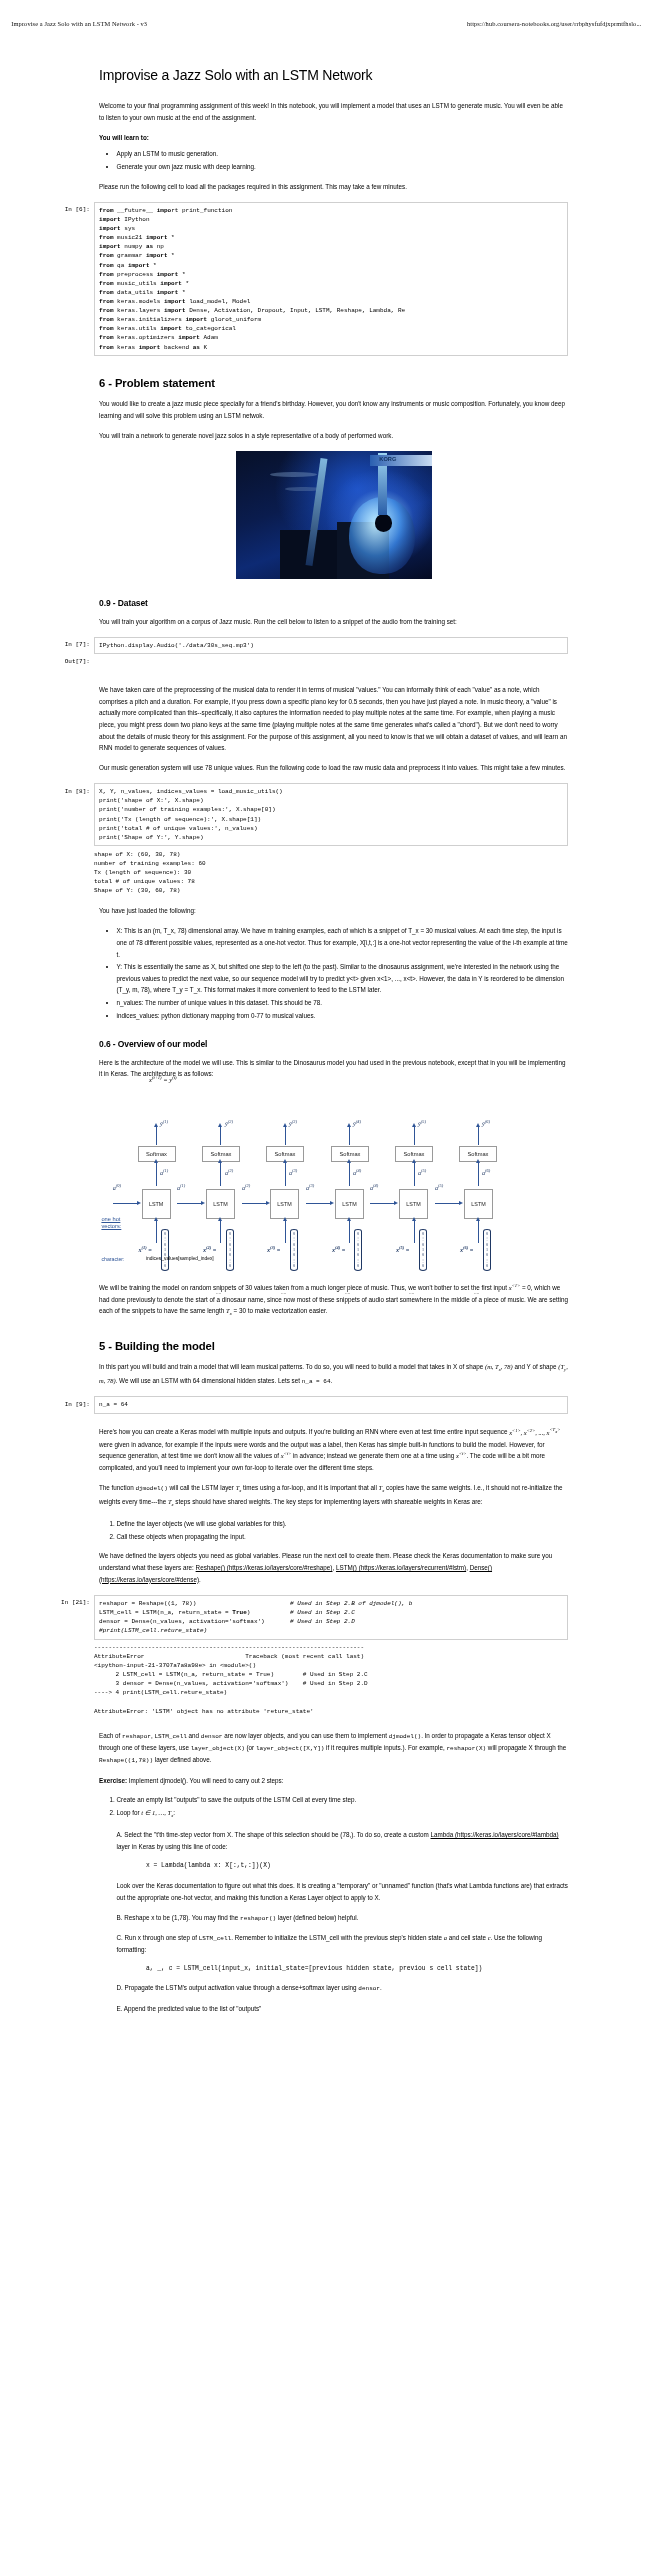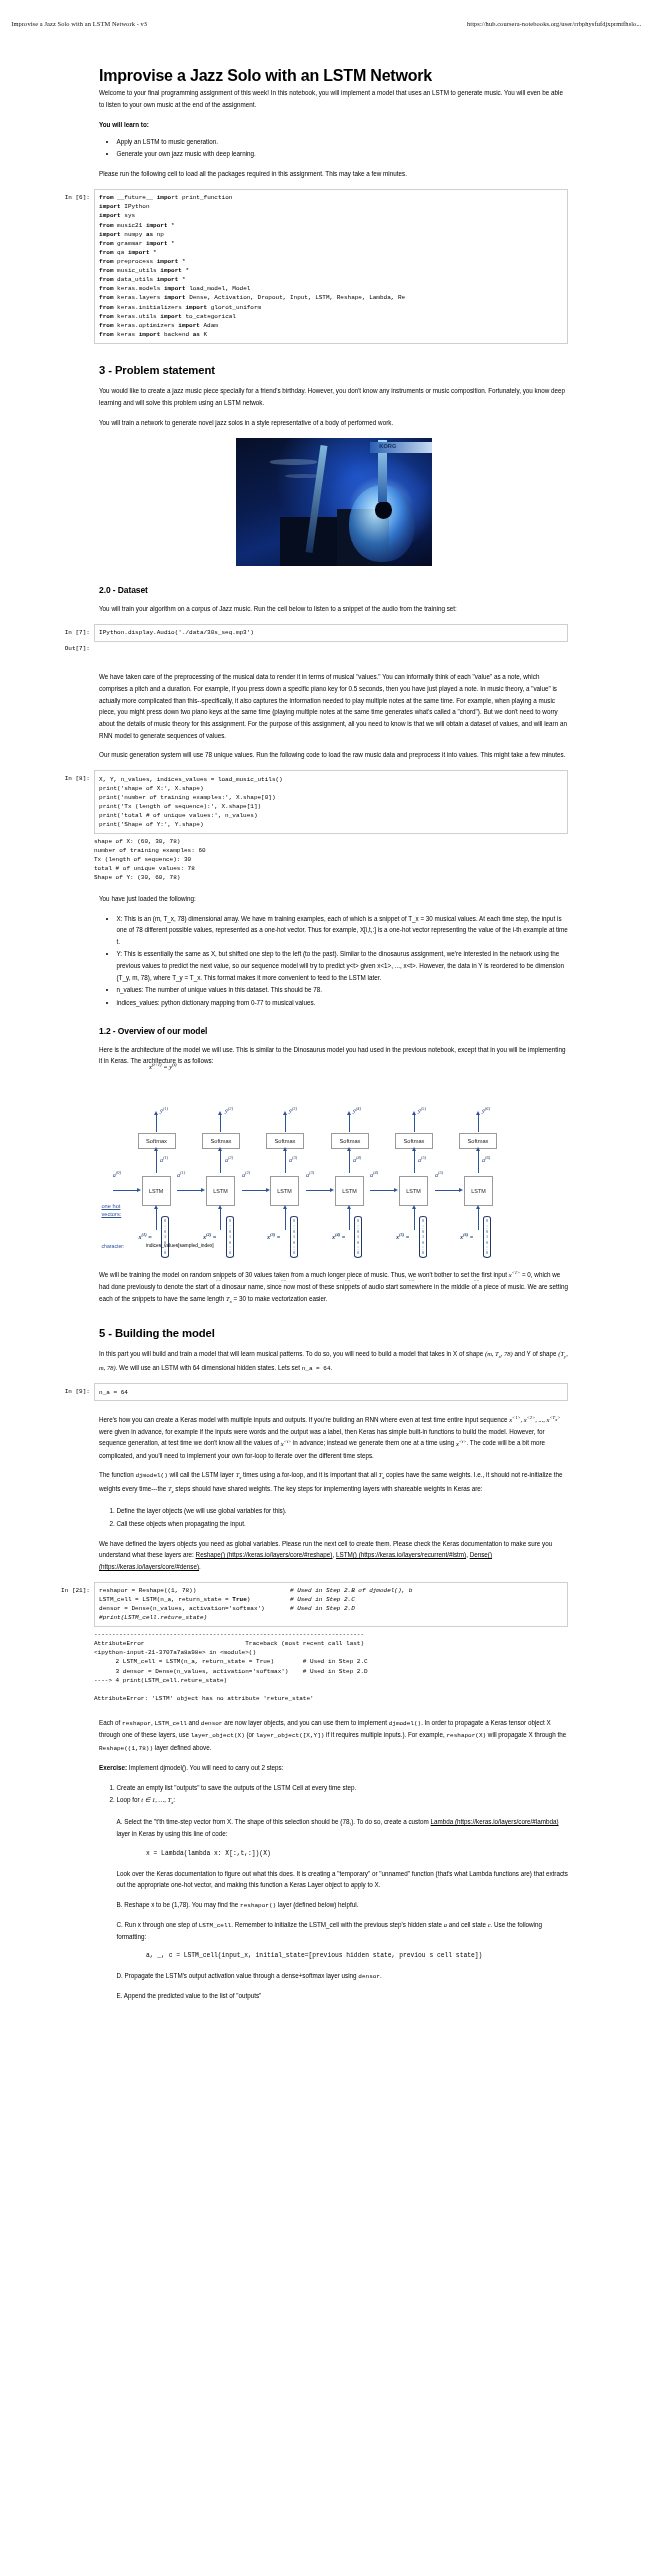--- a/index.html
+++ b/index.html
@@ -29,23 +29,23 @@
     color: #111;
     letter-spacing: 0.1px;
   }
   .content {
     position: absolute;
     left: 99px;
     top: 67px;
     width: 470px;
   }
   h1.nb-title {
-    font-size: 16px;
-    font-weight: bold;
-    margin: 0 0 2px 0;
+    font-size: 14px;
+    font-weight: normal;
+    margin: 0 0 17px 0;
     letter-spacing: -0.2px;
     line-height: 1.15;
   }
   h2.nb-h2 {
     font-size: 11.3px;
     font-weight: bold;
     margin: 20.6px 0 9.3px 0;
     letter-spacing: -0.1px;
   }
   h3.nb-h3 {
@@ -349,42 +349,42 @@
 <span class="kw">from</span> data_utils <span class="kw">import</span> *
 <span class="kw">from</span> keras.models <span class="kw">import</span> load_model, Model
 <span class="kw">from</span> keras.layers <span class="kw">import</span> Dense, Activation, Dropout, Input, LSTM, Reshape, Lambda, Re
 <span class="kw">from</span> keras.initializers <span class="kw">import</span> glorot_uniform
 <span class="kw">from</span> keras.utils <span class="kw">import</span> to_categorical
 <span class="kw">from</span> keras.optimizers <span class="kw">import</span> Adam
 <span class="kw">from</span> keras <span class="kw">import</span> backend <span class="kw">as</span> K</pre>
       </div>
     </div>
 
-    <h2 class="nb-h2">3 - Problem statement</h2>
+    <h2 class="nb-h2">6 - Problem statement</h2>
     <p class="nb-p">You would like to create a jazz music piece specially for a friend's birthday. However, you don't know any instruments or music composition. Fortunately, you know deep learning and will solve this problem using an LSTM netwok.</p>
     <p class="nb-p">You will train a network to generate novel jazz solos in a style representative of a body of performed work.</p>
 
     <div class="figwrap">
       <div class="jazzimg">
         <div class="jz-glow"></div>
         <div class="jz-amp"></div>
         <div class="jz-amp2"></div>
         <div class="jz-cym"></div>
         <div class="jz-cym2"></div>
         <div class="jz-neck2"></div>
         <div class="jz-body"></div>
         <div class="jz-hole"></div>
         <div class="jz-neck"></div>
         <div class="jz-korg">
           <span>KORG</span>
         </div>
       </div>
     </div>
 
-    <h3 class="nb-h3">2.0 - Dataset</h3>
+    <h3 class="nb-h3">0.9 - Dataset</h3>
     <p class="nb-p">You will train your algorithm on a corpus of Jazz music. Run the cell below to listen to a snippet of the audio from the training set:</p>
 
     <div class="cell">
       <div class="prompt">In [7]:</div>
       <div class="input-area">
         <pre class="code">IPython.display.Audio('./data/30s_seq.mp3')</pre>
       </div>
     </div>
     <div class="outblock">
       <div class="prompt">Out[7]:</div>
@@ -415,21 +415,21 @@
     </div>
 
     <p class="nb-p" style="margin-top:10.3px">You have just loaded the following:</p>
     <ul class="nb-ul">
       <li>X: This is an (m, T_x, 78) dimensional array. We have m training examples, each of which is a snippet of T_x = 30 musical values. At each time step, the input is one of 78 different possible values, represented as a one-hot vector. Thus for example, X[i,t,:] is a one-hot vector representing the value of the i-th example at time t.</li>
       <li>Y: This is essentially the same as X, but shifted one step to the left (to the past). Similar to the dinosaurus assignment, we're interested in the network using the previous values to predict the next value, so our sequence model will try to predict y&lt;t&gt; given x&lt;1&gt;, ..., x&lt;t&gt;. However, the data in Y is reordered to be dimension (T_y, m, 78), where T_y = T_x. This format makes it more convenient to feed to the LSTM later.</li>
       <li>n_values: The number of unique values in this dataset. This should be 78.</li>
       <li>indices_values: python dictionary mapping from 0-77 to musical values.</li>
     </ul>
 
-    <h3 class="nb-h3">1.2 - Overview of our model</h3>
+    <h3 class="nb-h3">0.6 - Overview of our model</h3>
     <p class="nb-p">Here is the architecture of the model we will use. This is similar to the Dinosaurus model you had used in the previous notebook, except that in you will be implementing it in Keras. The architecture is as follows:</p>
 
     <div class="arch">
       <div class="eqtop mathline">
         x<sup>(t+1)</sup> = y<sup>(t)</sup>
       </div>
       <div id="diagram-cells">
           <div class="lab" style="left:38px; top:31px;">ŷ<sup>(1)</sup></div>
           <div class="arr-up" style="left:34px; top:39px; height:17.5px;"></div>
           <div class="sm-box" style="left:15.5px; top:58px;">Softmax</div>

